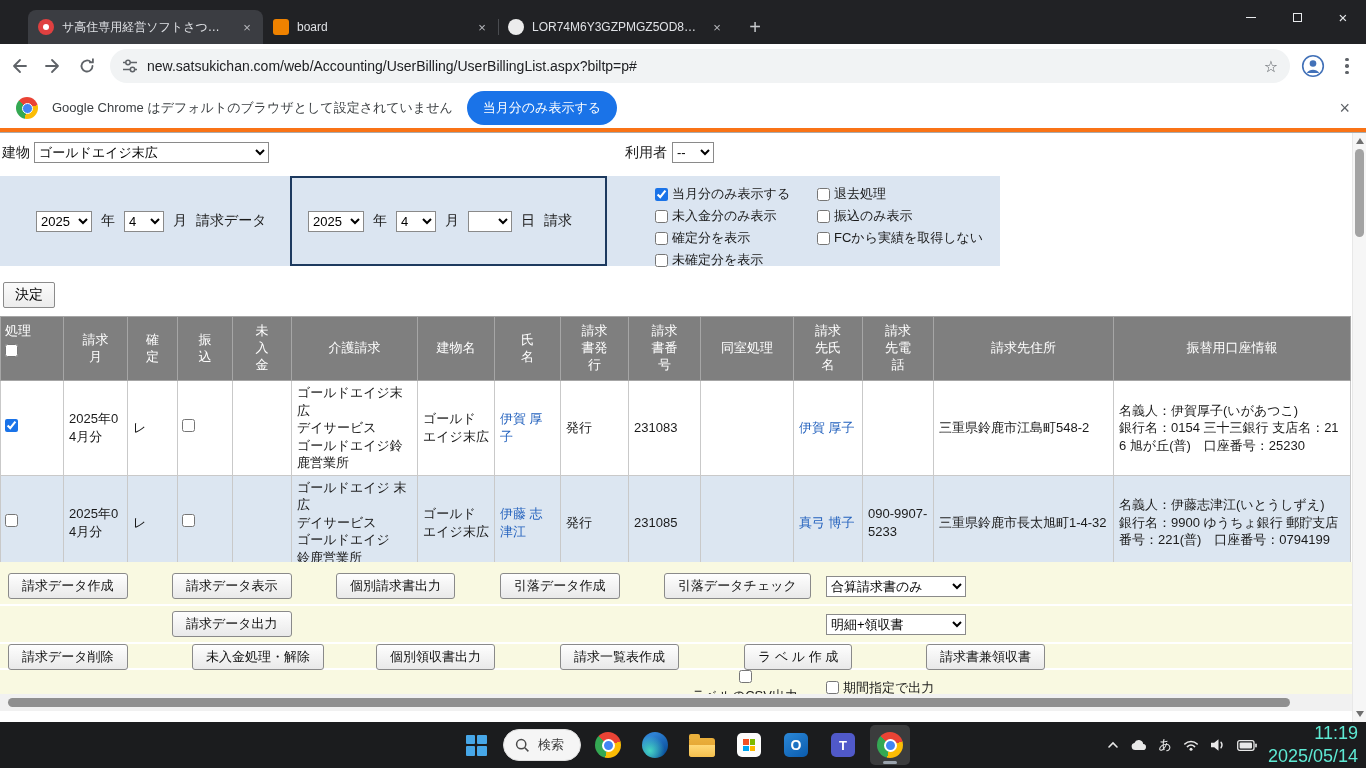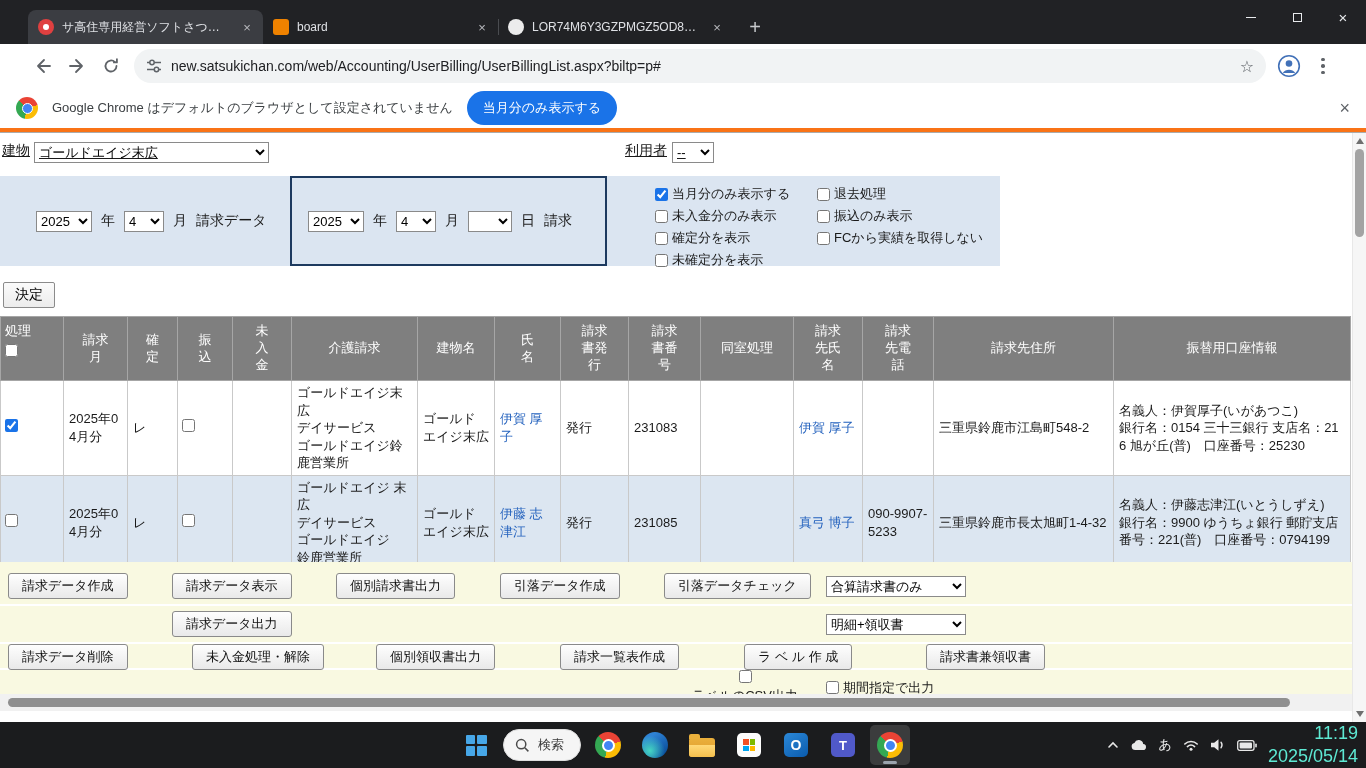--- a/index.html
+++ b/index.html
@@ -20,42 +20,42 @@
   .fav-red::after { content: ""; position: absolute; inset: 5px; background: #fff; border-radius: 50%; }
   .fav-orange { background: #ef8200; border-radius: 3px; }
   .fav-white { background: #ececec; }
   .newtab { width: 28px; height: 28px; margin: 0 0 3px 8px; color: #c8cacd; font-size: 20px; display: flex; align-items: center; justify-content: center; cursor: pointer; }
   .wincontrols { position: absolute; right: 0; top: 0; display: flex; }
   .wc { width: 46px; height: 34px; display: flex; align-items: center; justify-content: center; color: #e8eaed; font-size: 15px; cursor: pointer; }
   .wc-min { width: 10px; border-top: 1px solid #e8eaed; display: block; }
   .wc-max { width: 9px; height: 9px; border: 1px solid #e8eaed; display: block; }
 
   
-  .toolbar { height: 44px; background: #ffffff; display: flex; align-items: center; padding: 0 26px; flex-shrink: 0; }
+  .toolbar { height: 44px; background: #ffffff; display: flex; align-items: center; padding: 0 2px; flex-shrink: 0; }
   .nav-btn { width: 34px; height: 34px; border-radius: 50%; display: flex; align-items: center; justify-content: center; cursor: pointer; flex-shrink: 0; }
   .omnibox { flex: 1; height: 34px; background: #f1f3f4; border-radius: 17px; display: flex; align-items: center; gap: 9px; padding: 0 12px; margin: 0 6px; }
   .url { flex: 1; font-size: 14px; color: #202124; white-space: nowrap; overflow: hidden; }
   .star { font-size: 16px; color: #5f6368; cursor: pointer; }
   .dots { width: 24px; display: flex; flex-direction: column; align-items: center; cursor: pointer; padding: 2px 0; }
   .dots i { width: 3.5px; height: 3.5px; border-radius: 50%; background: #5f6368; margin: 1.6px 0; }
 
   
   .notifbar { height: 44px; background: #fff; border-bottom: 4px solid #f97316; display: flex; align-items: center; gap: 14px; padding: 0 16px; font-size: 13px; color: #3c4043; flex-shrink: 0; }
   .chrome-ball { width: 22px; height: 22px; border-radius: 50%; background: conic-gradient(from -45deg, #ea4335 0 33%, #fbbc05 0 66%, #34a853 0 100%); position: relative; flex-shrink: 0; }
   .chrome-ball::after { content: ""; position: absolute; inset: 5.5px; background: #4285f4; border: 1.8px solid #fff; border-radius: 50%; }
   .notif-btn { background: #1a73e8; color: #fff; border: none; border-radius: 17px; padding: 8px 16px; font-size: 13px; cursor: pointer; }
   .notif-close { margin-left: auto; color: #5f6368; font-size: 18px; cursor: pointer; }
 
   
   .page { flex: 1; position: relative; background: #fff; overflow: hidden; border-top: 1px solid #ababab; color: #1a1a1a; }
   .page-inner { position: absolute; left: 0; top: 0; right: 14px; bottom: 0; overflow: hidden; }
   select { font-size: 13px; height: 21px; border: 1px solid #8a8a8a; background: #fff; }
   input[type="checkbox"] { accent-color: #1a73e8; width: 13px; height: 13px; }
 
-  .frow1 { display: flex; align-items: flex-start; padding: 9px 0 0 2px; font-size: 14px; text-decoration: underline; }
+  .frow1 { display: flex; align-items: center; padding: 9px 0 0 2px; font-size: 14px; }
   .sel-building { width: 235px; margin-left: 4px; }
   .lbl-user { margin-left: 356px; }
   .sel-user { width: 42px; margin-left: 5px; }
 
   .fpanel { margin-top: 13px; width: 1000px; height: 90px; background: #dbe5f1; display: flex; }
   .fp-left { width: 290px; display: flex; align-items: center; gap: 9px; padding-left: 36px; font-size: 14px; }
   .fp-mid { width: 317px; border: 2px solid #1d3a5f; display: flex; align-items: center; gap: 9px; padding-left: 16px; font-size: 14px; }
   .sel-y { width: 56px; } .sel-m { width: 40px; } .sel-d { width: 27px; padding-left: 42px; }
   .fp-checks { display: flex; gap: 10px; padding: 9px 0 0 40px; margin-left: 8px; }
   .chk-col { display: flex; flex-direction: column; gap: 4px; font-size: 13px; }

